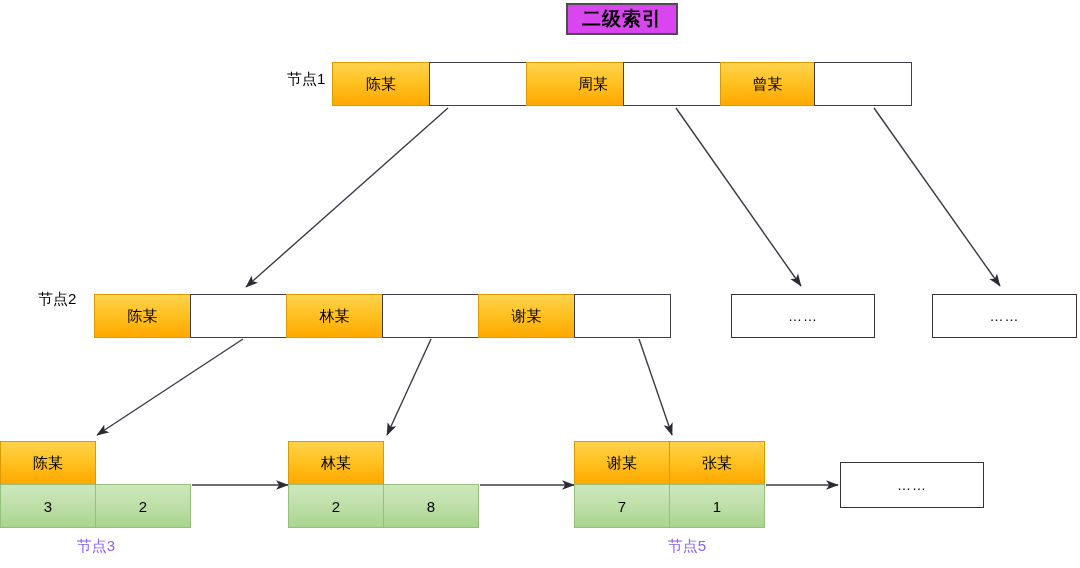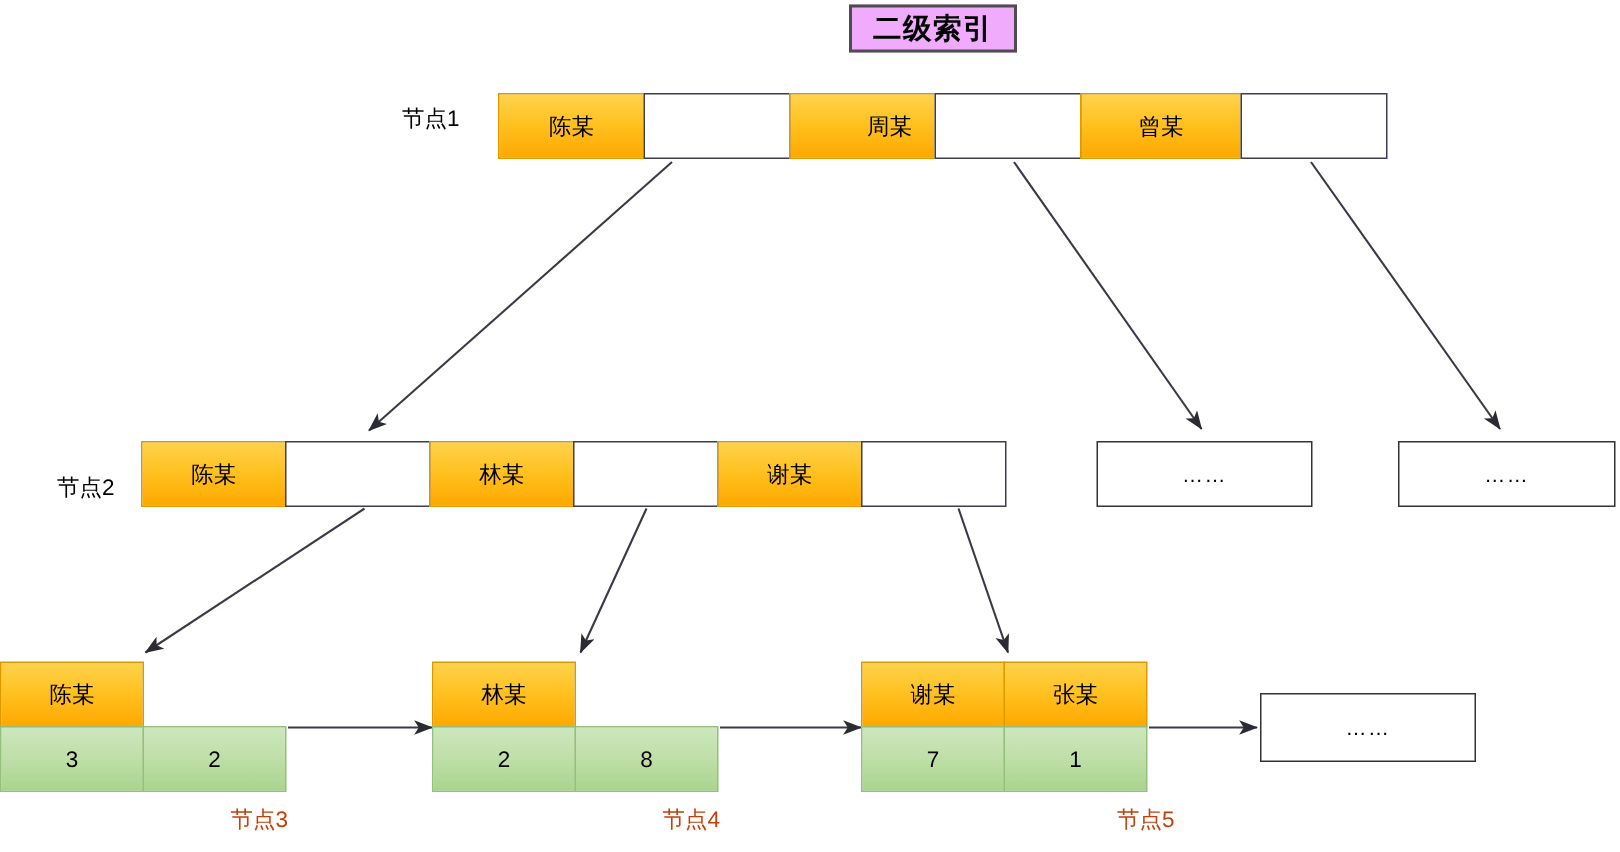--- a/index.html
+++ b/index.html
@@ -27,21 +27,21 @@
     pointer-events: none;
   }
 
   
   .title-box {
     position: absolute;
     left: 566px;
     top: 3px;
     width: 112px;
     height: 32px;
-    background: #f0abfc;
+    background: #d946ef;
     border: 2px solid #4d4d4d;
     display: flex;
     align-items: center;
     justify-content: center;
     font-size: 19px;
     font-weight: bold;
     letter-spacing: 1px;
     color: #000000;
     box-sizing: border-box;
   }
@@ -124,23 +124,23 @@
     border-color: #d99b00;
   }
   .leaf-row.vals { margin-top: -1px; }
   .leaf-row.vals .leaf-cell {
     background: linear-gradient(180deg, #CDE7BC 0%, #BEDFA8 50%, #A9D48D 100%);
     border-color: #95bf7c;
   }
   .leaf-caption {
     position: absolute;
     font-size: 15px;
-    color: #c2410c;
+    color: #8b5cf6;
     white-space: nowrap;
-    text-align: right;
+    text-align: center;
   }
 </style>
 </head>
 <body>
 
 <div id="canvas">
 
   <svg id="edges" viewBox="0 0 1080 568">
     <defs>
       <marker id="arrow" markerWidth="10" markerHeight="10" refX="8.5" refY="3.4" orient="auto" markerUnits="strokeWidth">
@@ -158,31 +158,31 @@
       <line x1="639" y1="339" x2="672" y2="435"></line>
 
       <line x1="192" y1="485" x2="288" y2="485"></line>
       <line x1="480" y1="485" x2="574" y2="485"></line>
       <line x1="766" y1="485" x2="838" y2="485"></line>
     </g>
   </svg>
 
   <div class="title-box">二级索引</div>
 
-  <div class="node-label" style="left:268px; top:70px;">节点1</div>
+  <div class="node-label" style="left:287px; top:70px;">节点1</div>
   <div class="index-row" style="left:332px; top:62px;">
     <div class="cell key" style="width:98px;">陈某</div>
     <div class="cell ptr" style="width:98px;"></div>
     <div class="cell key" style="width:98px;padding-left:36px;">周某</div>
     <div class="cell ptr" style="width:98px;"></div>
-    <div class="cell key" style="width:108px;">曾某</div>
+    <div class="cell key" style="width:95px;">曾某</div>
     <div class="cell ptr" style="width:98px;"></div>
   </div>
 
-  <div class="node-label" style="left:38px; top:316px;">节点2</div>
+  <div class="node-label" style="left:38px; top:290px;">节点2</div>
   <div class="index-row" style="left:94px; top:294px;">
     <div class="cell key" style="width:97px;">陈某</div>
     <div class="cell ptr" style="width:97px;"></div>
     <div class="cell key" style="width:97px;">林某</div>
     <div class="cell ptr" style="width:97px;"></div>
     <div class="cell key" style="width:97px;">谢某</div>
     <div class="cell ptr" style="width:97px;"></div>
   </div>
 
   <div class="ellipsis-box" style="left:731px; top:294px; width:144px; height:44px;">……</div>
@@ -201,21 +201,20 @@
 
   <div class="leaf" style="left:288px; top:441px;">
     <div class="leaf-row keys">
       <div class="leaf-cell">林某</div>
     </div>
     <div class="leaf-row vals">
       <div class="leaf-cell">2</div>
       <div class="leaf-cell">8</div>
     </div>
   </div>
-  <div class="leaf-caption" style="left:288px; top:537px; width:192px;">节点4</div>
 
   <div class="leaf" style="left:574px; top:441px;">
     <div class="leaf-row keys">
       <div class="leaf-cell">谢某</div>
       <div class="leaf-cell">张某</div>
     </div>
     <div class="leaf-row vals">
       <div class="leaf-cell">7</div>
       <div class="leaf-cell">1</div>
     </div>

